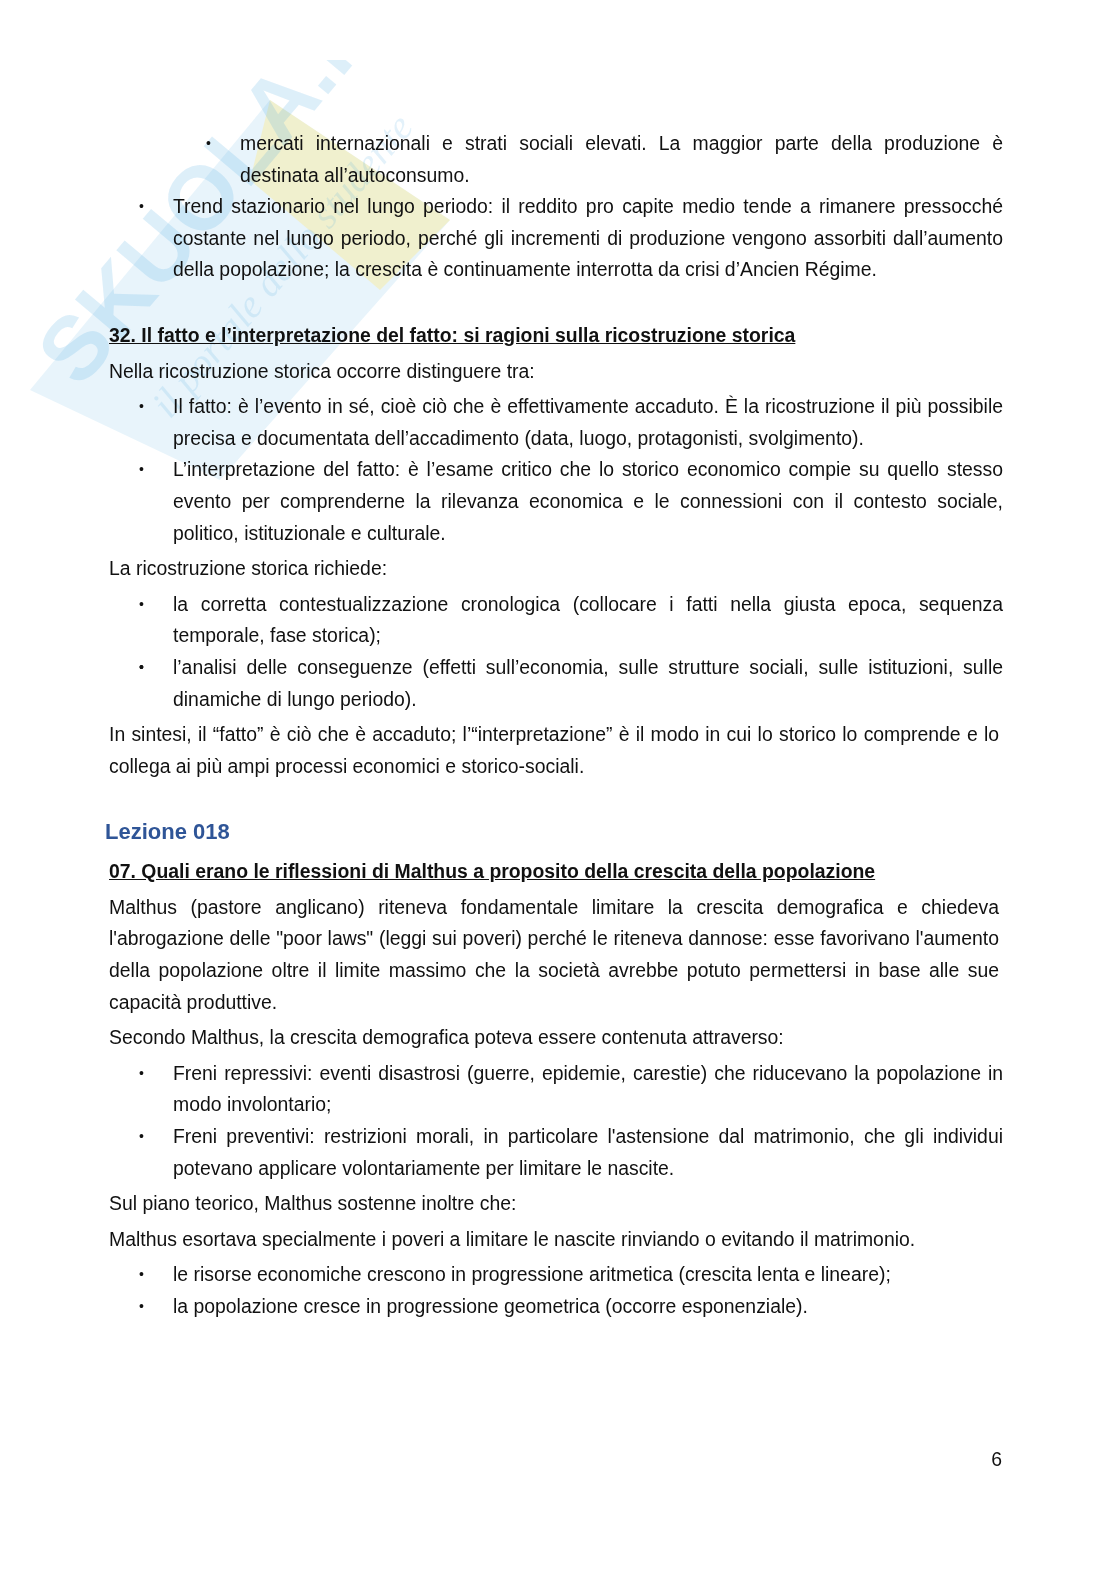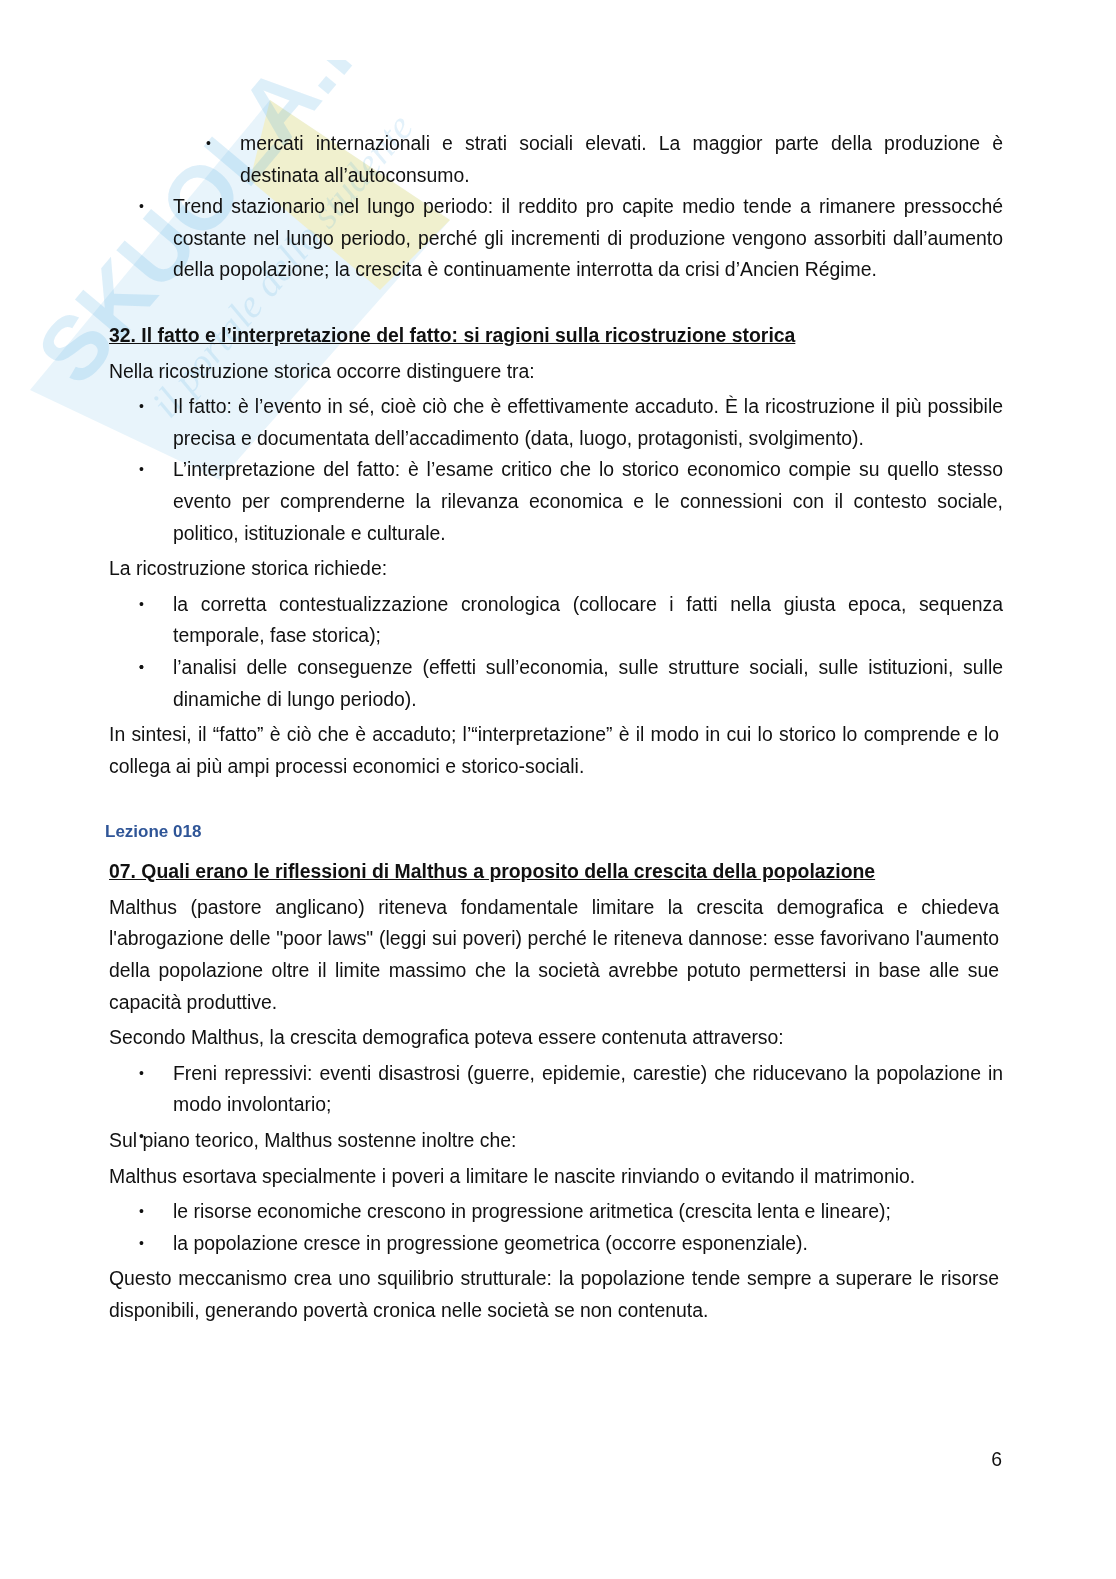--- a/index.html
+++ b/index.html
@@ -18,21 +18,21 @@
     }
     p { margin: 4px; text-align: justify; }
     ul { margin: 0; padding: 0; list-style: none; }
     li { position: relative; text-align: justify; }
     li .bullet { position: absolute; top: 0; font-size: 14px; }
     .l1 { padding-left: 68px; }
     .l1 .bullet { left: 34px; }
     .l2 { padding-left: 135px; }
     .l2 .bullet { left: 101px; }
     .q-title { font-weight: bold; text-decoration: underline; }
-    .lesson { color: #2f5597; font-weight: bold; font-size: 17px; margin-top: 30px; line-height: 40px; }
+    .lesson { color: #2f5597; font-weight: bold; font-size: 22px; margin-top: 30px; line-height: 40px; }
     .gap { height: 30px; }
     .page-num {
       position: absolute; right: 114px; top: 1448px; font-size: 19.4px; z-index: 1;
     }
   </style>
 </head>
 <body>
 
 <svg class="watermark" viewBox="0 0 480 420" xmlns="http://www.w3.org/2000/svg">
   <polygon points="10,330 250,40 430,160 200,420" fill="#4aa8e0" opacity="0.13"></polygon>
@@ -87,30 +87,30 @@
   <p class="q-title">07. Quali erano le riflessioni di Malthus a proposito della crescita della popolazione</p>
   <p>Malthus (pastore anglicano) riteneva fondamentale limitare la crescita demografica e chiedeva l'abrogazione delle "poor laws" (leggi sui poveri) perché le riteneva dannose: esse favorivano l'aumento della popolazione oltre il limite massimo che la società avrebbe potuto permettersi in base alle sue capacità produttive.</p>
   <p>Secondo Malthus, la crescita demografica poteva essere contenuta attraverso:</p>
   <ul>
     <li class="l1">
       <span class="bullet">•</span>
       <span>Freni repressivi: eventi disastrosi (guerre, epidemie, carestie) che riducevano la popolazione in modo involontario;</span>
     </li>
     <li class="l1">
       <span class="bullet">•</span>
+      <span>Freni preventivi: restrizioni morali, in particolare l'astensione dal matrimonio, che gli individui potevano applicare volontariamente per limitare le nascite.</span>
     </li>
   </ul>
   <p>Sul piano teorico, Malthus sostenne inoltre che:</p>
   <p>Malthus esortava specialmente i poveri a limitare le nascite rinviando o evitando il matrimonio.</p>
   <ul>
     <li class="l1">
       <span class="bullet">•</span>
       <span>le risorse economiche crescono in progressione aritmetica (crescita lenta e lineare);</span>
     </li>
     <li class="l1">
       <span class="bullet">•</span>
       <span>la popolazione cresce in progressione geometrica (occorre esponenziale).</span>
     </li>
   </ul>
-  <p>Questo meccanismo crea uno squilibrio strutturale: la popolazione tende sempre a superare le risorse disponibili, generando povertà cronica nelle società se non contenuta.</p>
 </div>
 
 <div class="page-num">6</div>
 
 </body></html>

